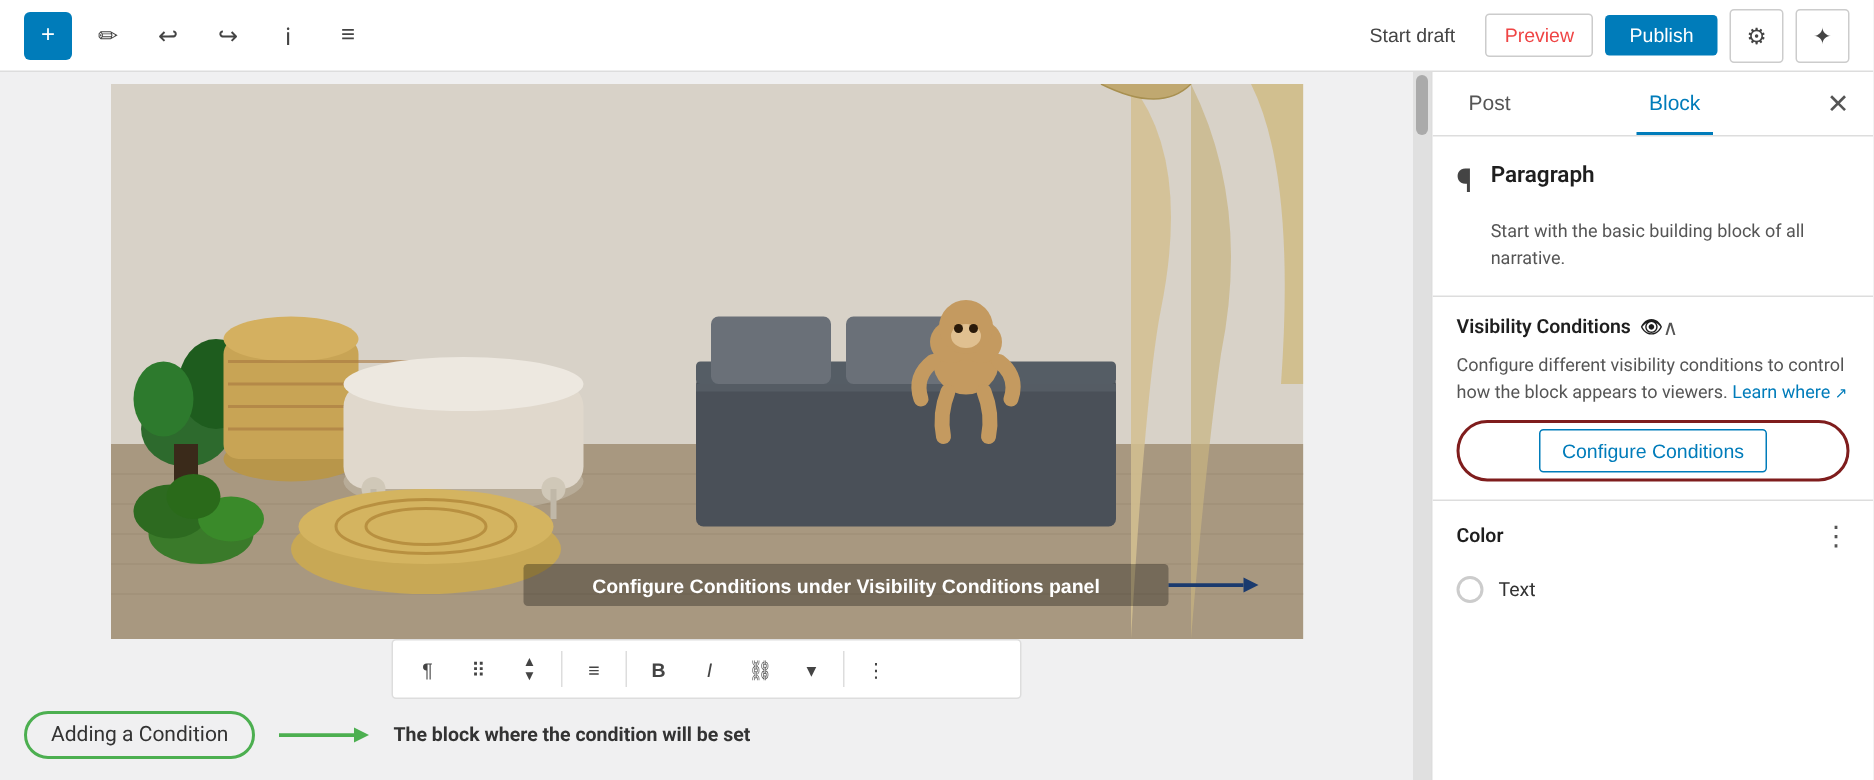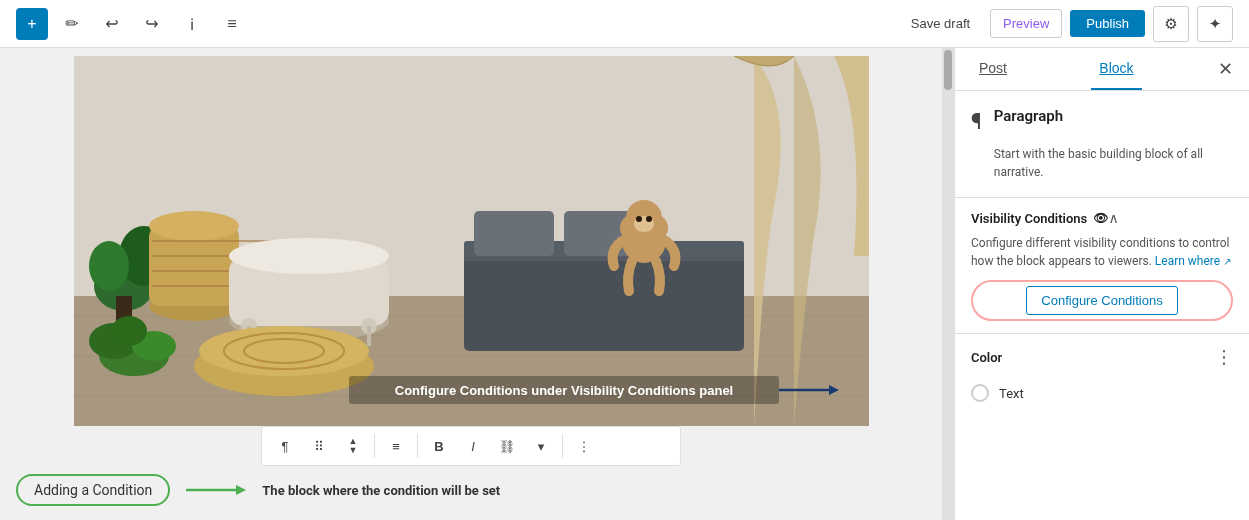--- a/index.html
+++ b/index.html
@@ -16,21 +16,21 @@
       width: 32px; height: 32px; display: flex; align-items: center; justify-content: center;
       border: none; background: transparent; cursor: pointer; border-radius: 4px; font-size: 16px; color: #444;
     }
     .toolbar-icon-btn.add-btn {
       background: #007cba; color: #fff; border-radius: 4px;
     }
     .btn-save-draft {
       background: transparent; border: none; cursor: pointer; color: #444; font-size: 13px; padding: 6px 12px;
     }
     .btn-preview {
-      background: transparent; border: 1px solid #ccc; cursor: pointer; color: #8b5cf6; font-size: 13px; padding: 6px 12px; border-radius: 3px;
+      background: transparent; border: 1px solid #ccc; cursor: pointer; color: #ef4444; font-size: 13px; padding: 6px 12px; border-radius: 3px;
     }
     .btn-publish {
       background: #007cba; color: #fff; border: none; cursor: pointer; font-size: 13px; padding: 6px 16px; border-radius: 3px; font-weight: 500;
     }
     .btn-settings, .btn-more {
       width: 36px; height: 36px; display: flex; align-items: center; justify-content: center;
       background: transparent; border: 1px solid #ccc; cursor: pointer; border-radius: 3px; font-size: 15px; color: #444;
     }
 
     
@@ -79,21 +79,21 @@
       width: 295px; background: #fff; border-left: 1px solid #ddd; flex-shrink: 0;
       display: flex; flex-direction: column; overflow-y: auto;
     }
 
     .sidebar-tabs {
       display: flex; align-items: center; border-bottom: 1px solid #ddd; padding: 0 16px;
       justify-content: space-between;
     }
     .sidebar-tab {
       padding: 12px 8px; font-size: 14px; color: #555; cursor: pointer; border-bottom: 2px solid transparent;
-      background: transparent; border-top: none; border-left: none; border-right: none; text-decoration: underline;
+      background: transparent; border-top: none; border-left: none; border-right: none;
     }
     .sidebar-tab.active { color: #007cba; border-bottom-color: #007cba; font-weight: 500; }
     .sidebar-close { background: transparent; border: none; cursor: pointer; font-size: 18px; color: #555; }
 
     
     .block-info {
       padding: 16px; display: flex; align-items: flex-start; gap: 12px; border-bottom: 1px solid #ddd;
     }
     .block-icon { font-size: 22px; color: #444; margin-top: 2px; }
     .block-title { font-size: 15px; font-weight: 600; color: #1e1e1e; margin-bottom: 20px; }
@@ -112,21 +112,21 @@
     .section-toggle { background: transparent; border: none; cursor: pointer; color: #555; font-size: 14px; }
     .section-desc { font-size: 12px; color: #555; line-height: 1.5; margin-bottom: 10px; }
     .learn-more { color: #007cba; text-decoration: none; font-size: 12px; }
 
     .configure-btn {
       border: 1px solid #007cba; background: transparent; color: #007cba;
       padding: 6px 14px; border-radius: 3px; cursor: pointer; font-size: 13px;
       display: block; margin: 0 auto;
     }
     .configure-btn-wrapper {
-      border: 2px solid #fca5a5; border-radius: 24px; padding: 4px; display: inline-block;
+      border: 2px solid #7f1d1d; border-radius: 24px; padding: 4px; display: inline-block;
       margin: 0 auto; display: flex; justify-content: flex-start;
     }
 
     
     .color-section { padding: 12px 16px; }
     .color-section-header {
       display: flex; align-items: center; justify-content: space-between; margin-bottom: 10px;
     }
     .color-section-title { font-size: 13px; font-weight: 600; color: #1e1e1e; }
     .color-more-btn { background: transparent; border: none; cursor: pointer; color: #555; font-size: 18px; }
@@ -176,21 +176,21 @@
       <span>↪</span>
     </button>
     <button class="toolbar-icon-btn">
       <span>ℹ</span>
     </button>
     <button class="toolbar-icon-btn">
       <span>≡</span>
     </button>
   </div>
   <div class="toolbar-right">
-    <button class="btn-save-draft">Save draft</button>
+    <button class="btn-save-draft">Start draft</button>
     <button class="btn-preview">Preview</button>
     <button class="btn-publish">Publish</button>
     <button class="btn-settings">
       <span>⚙</span>
     </button>
     <button class="btn-settings">
       <span>✦</span>
     </button>
   </div>
 </div>

